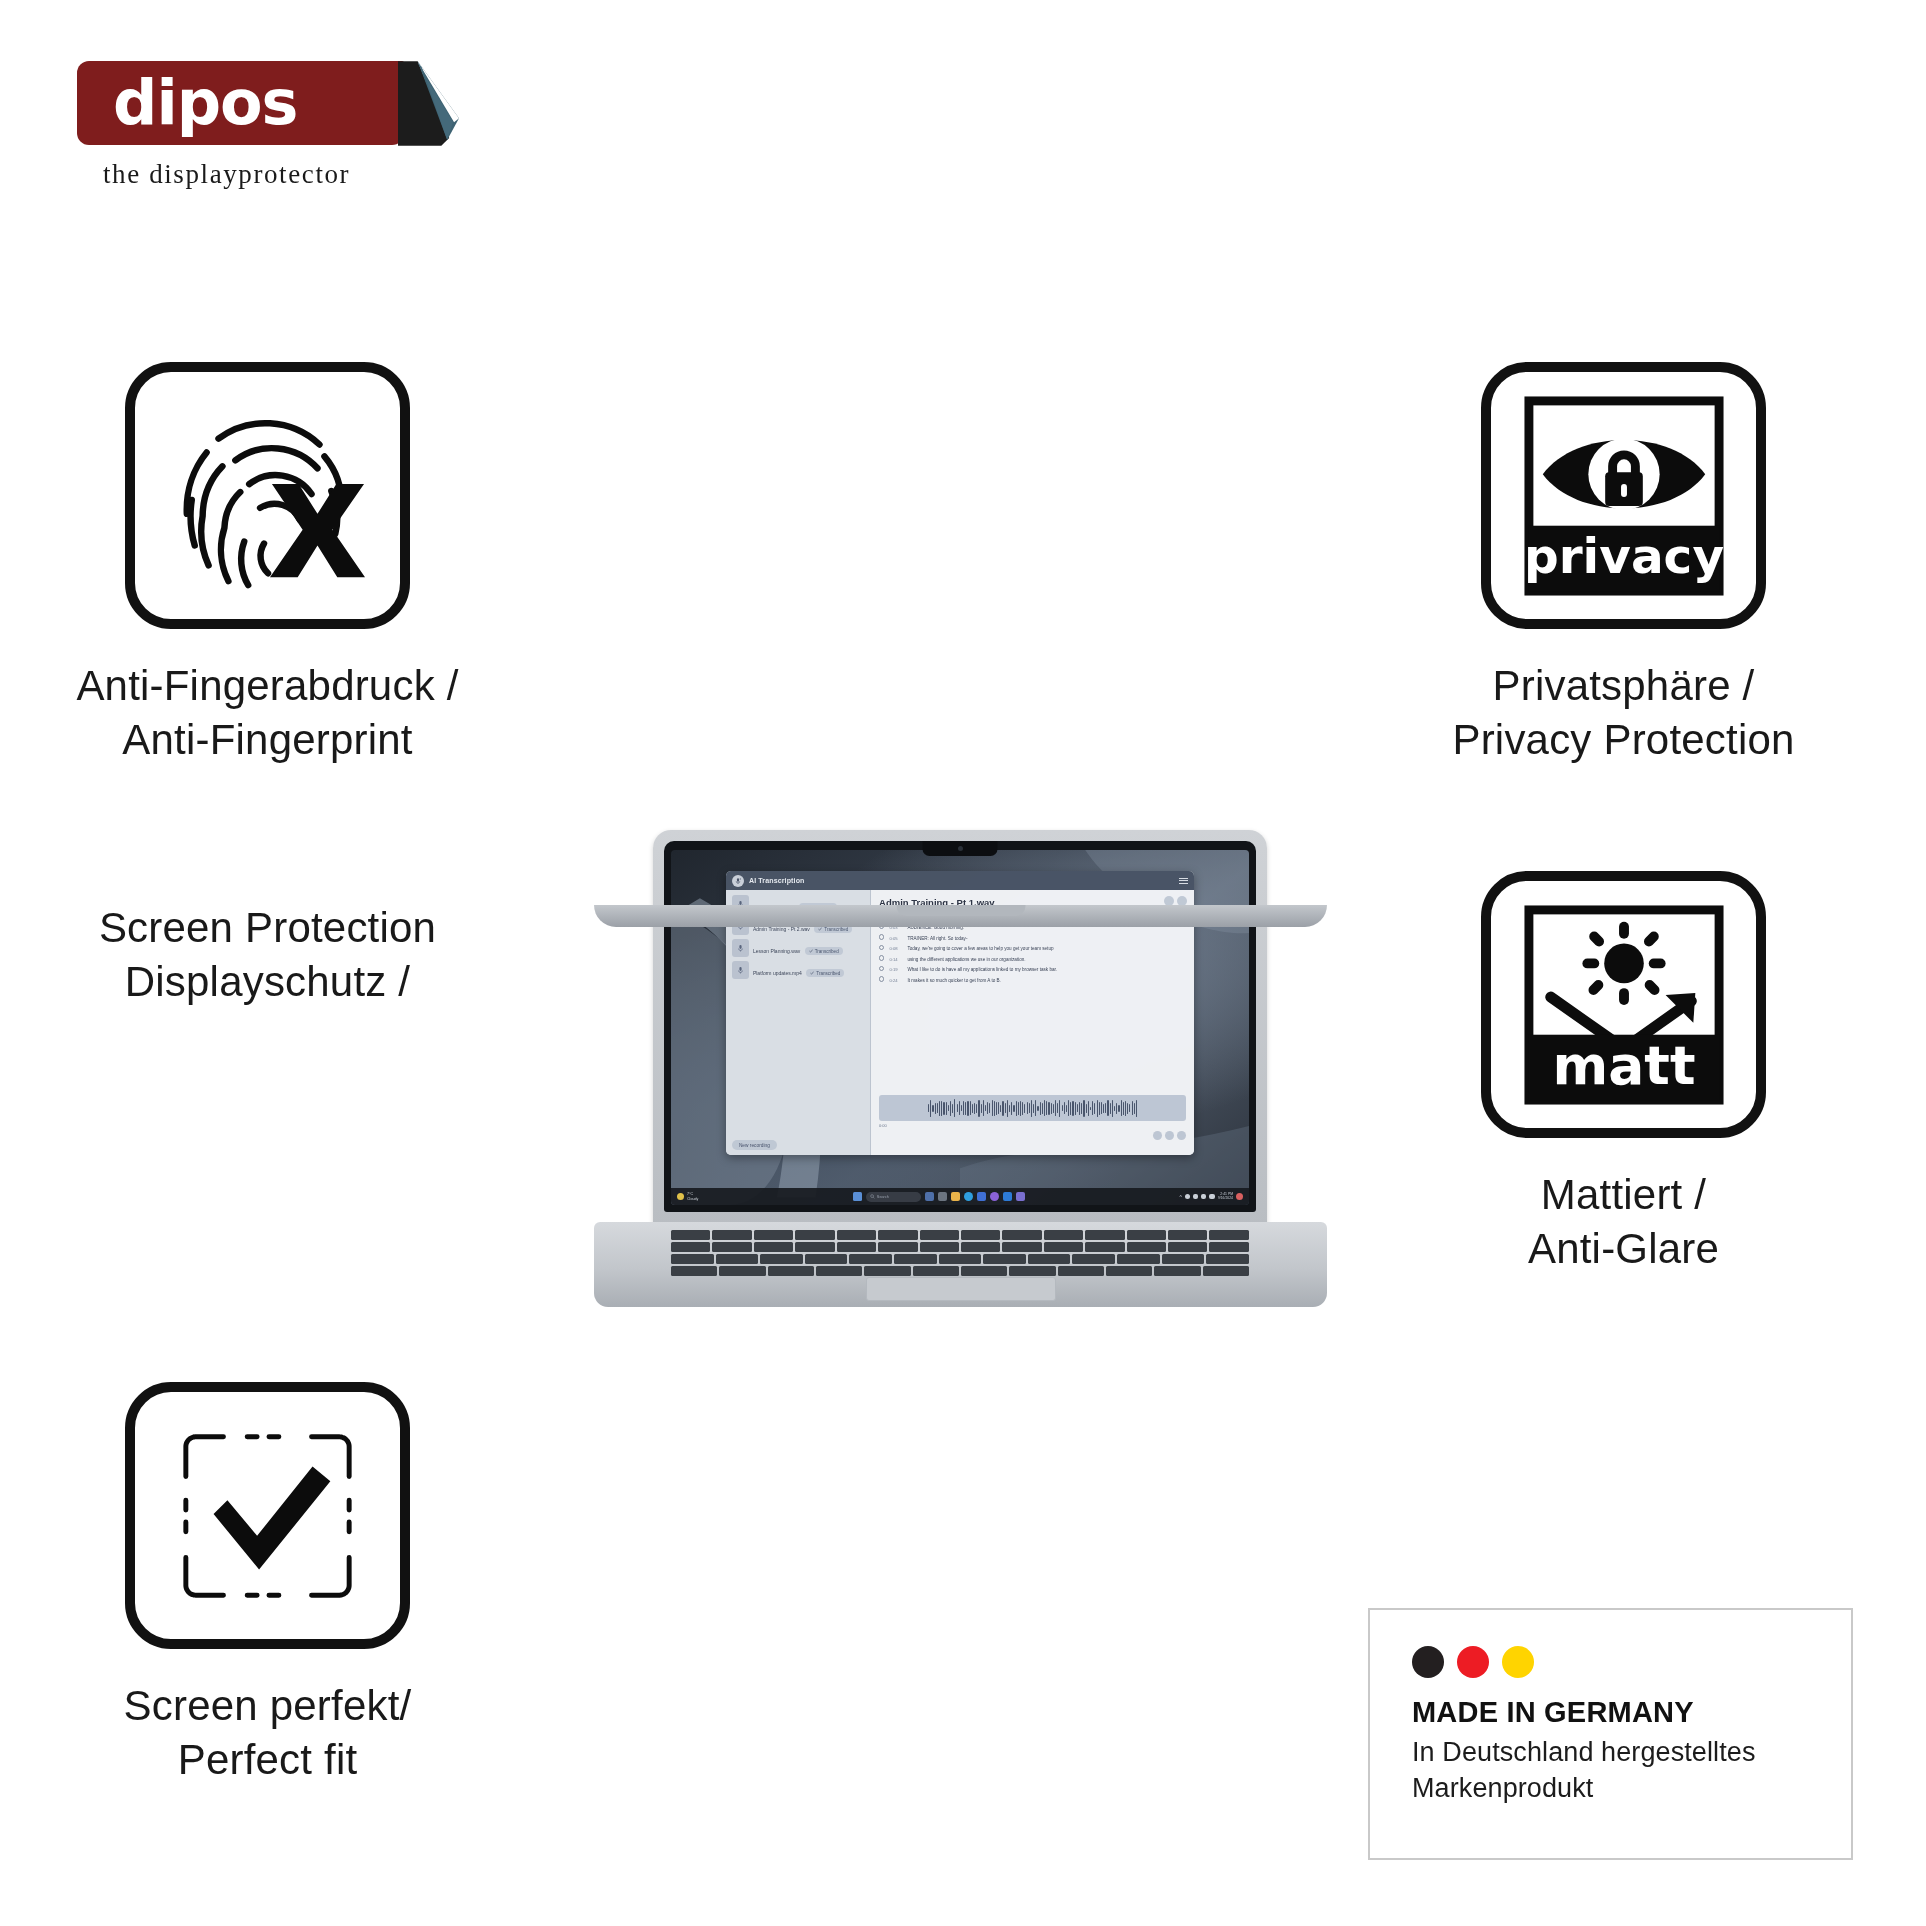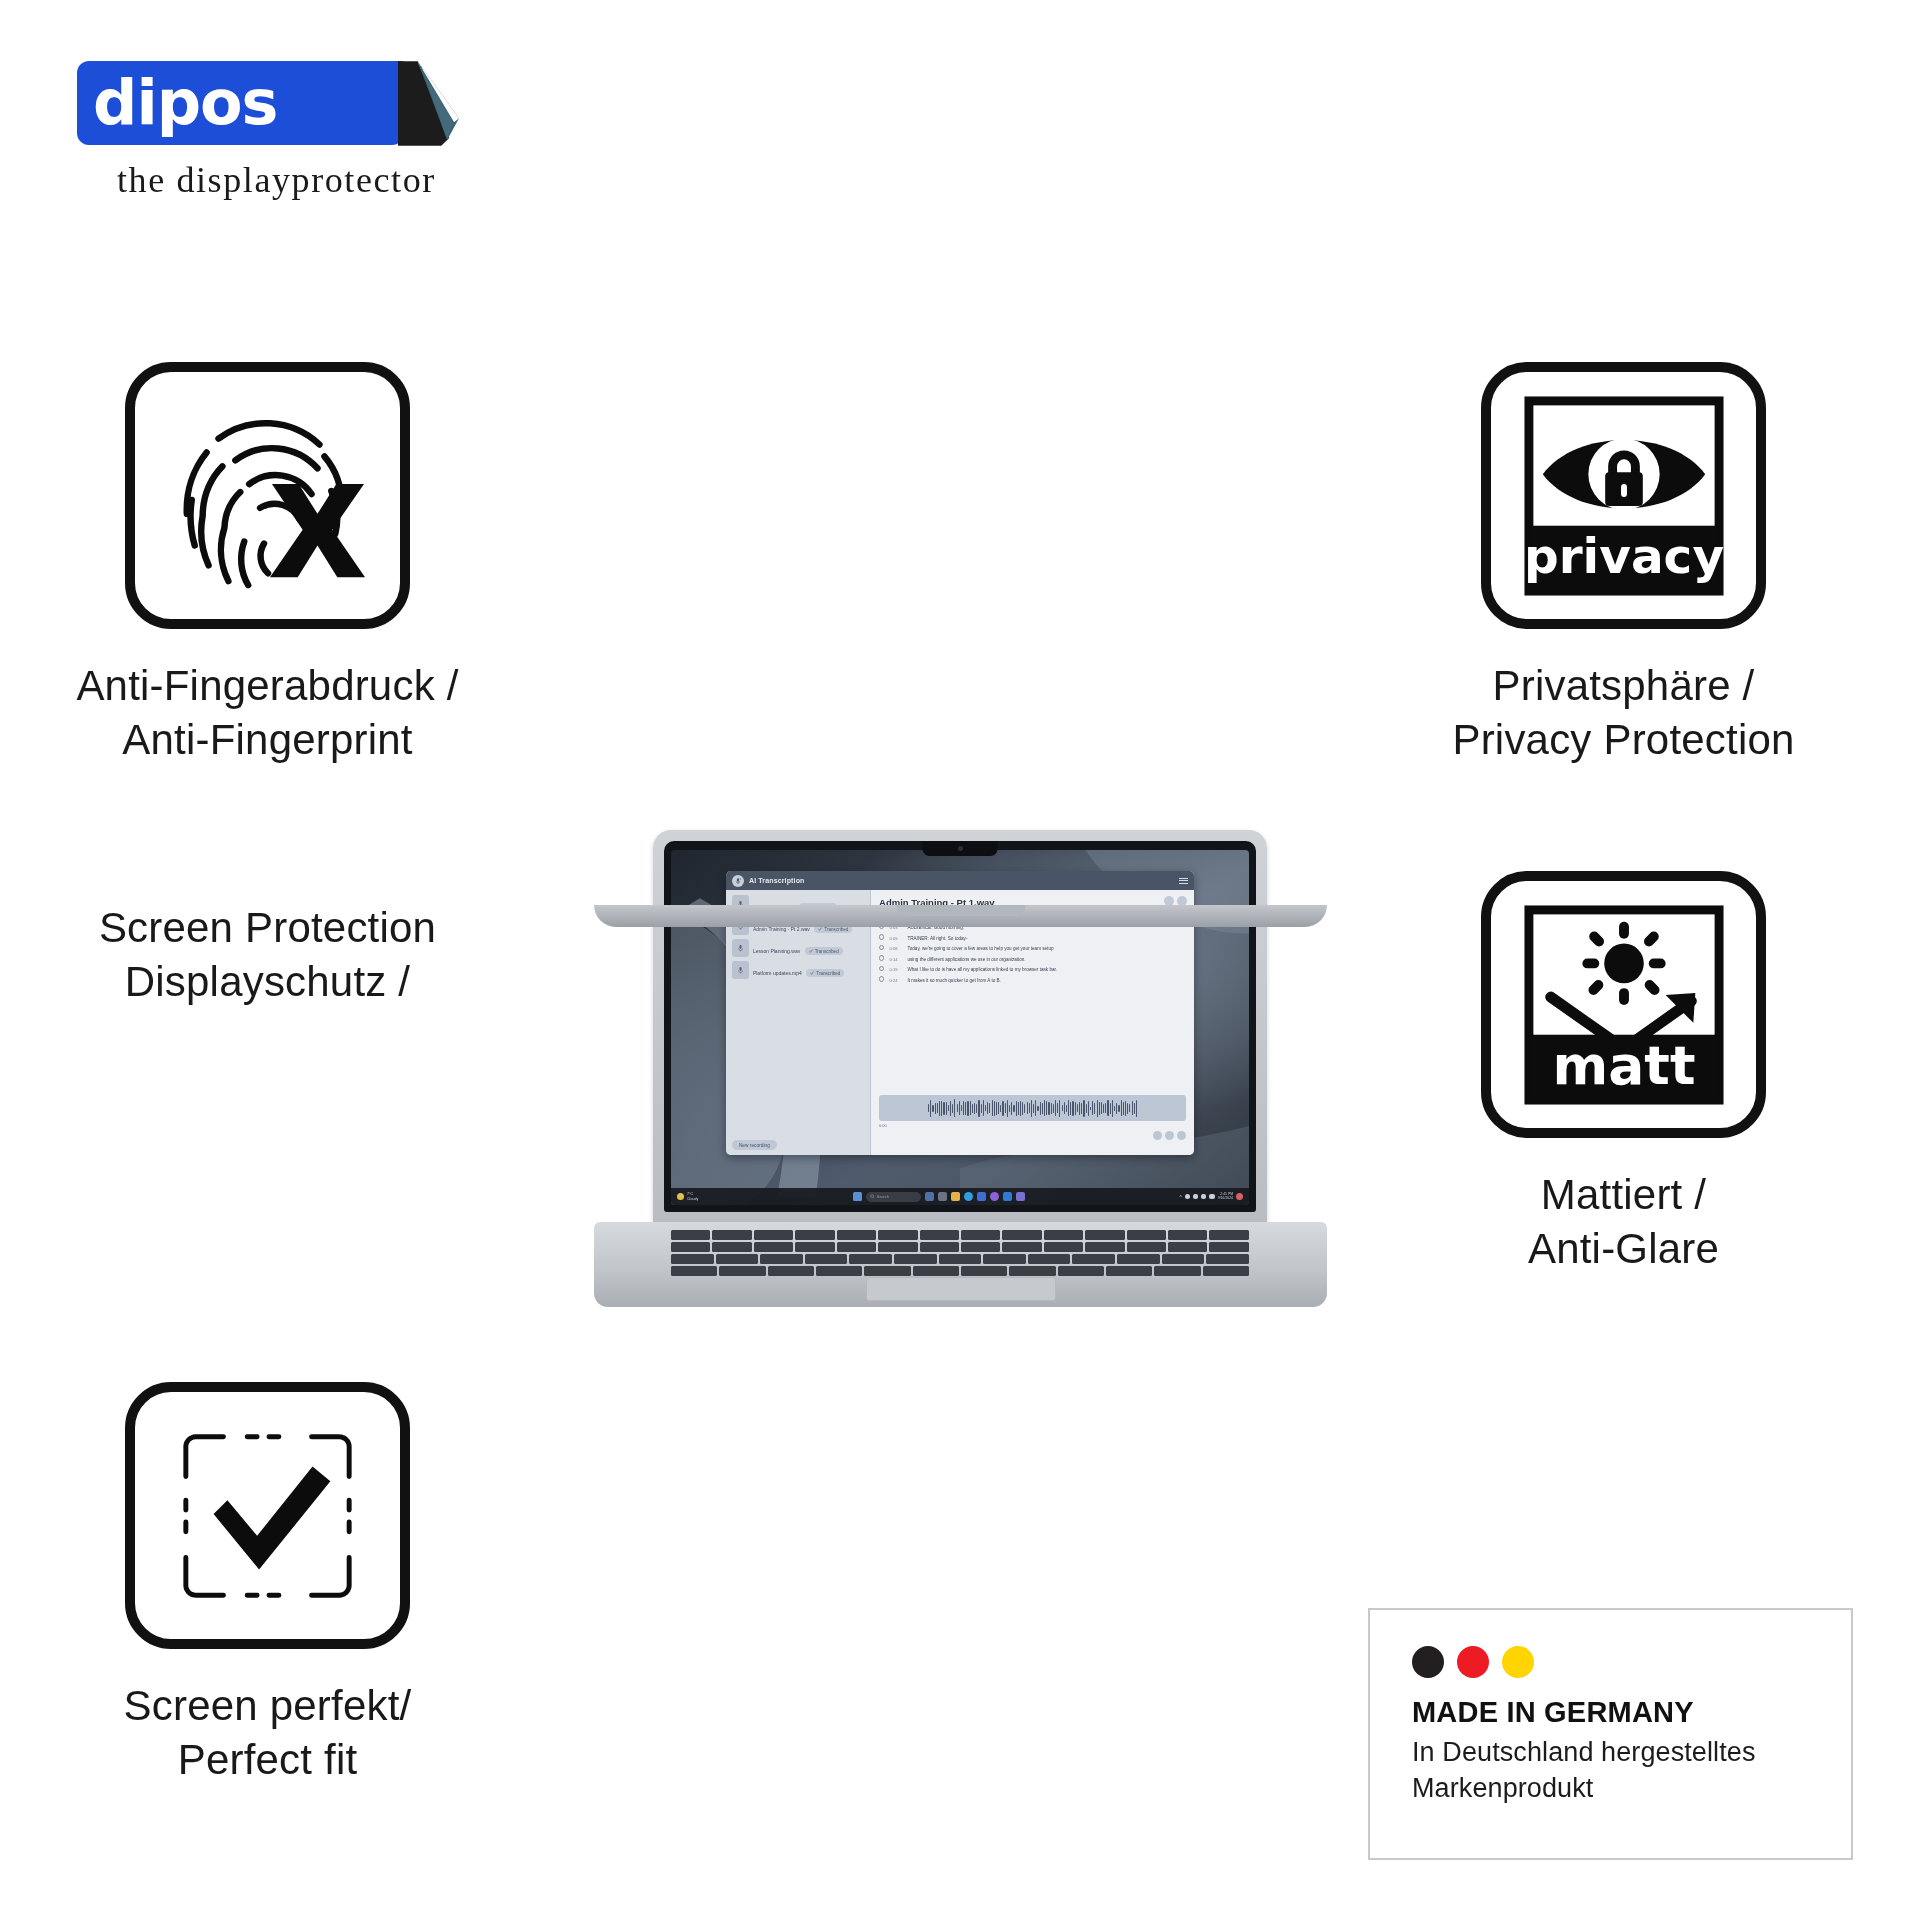--- a/index.html
+++ b/index.html
@@ -23,47 +23,47 @@
   .logo-wrap {
     position: absolute;
     left: 77px;
     top: 61px;
     width: 416px;
   }
   .logo-box {
     position: relative;
     width: 327px;
     height: 84px;
-    background: #1d4ed8;
+    background: #7f1d1d;
     border-radius: 12px 2px 12px 12px;
     display: flex;
     align-items: center;
-    padding-left: 16px;
+    padding-left: 36px;
   }
   .logo-text {
     color: #ffffff;
     font-family: "DejaVu Sans", sans-serif;
     font-weight: 700;
     font-size: 62px;
     letter-spacing: -1px;
     line-height: 1;
   }
   .logo-peel {
     position: absolute;
     left: 321px;
     top: 0px;
     width: 61px;
     height: 85px;
     overflow: visible;
   }
   .logo-tagline {
     margin-top: 14px;
-    margin-left: 40px;
+    margin-left: 26px;
     font-family: "Liberation Serif", serif;
-    font-size: 36px;
+    font-size: 27px;
     letter-spacing: 1.6px;
     color: #1a1a1a;
   }
 
   
   .feat {
     position: absolute;
     width: 465px;
     display: flex;
     flex-direction: column;

